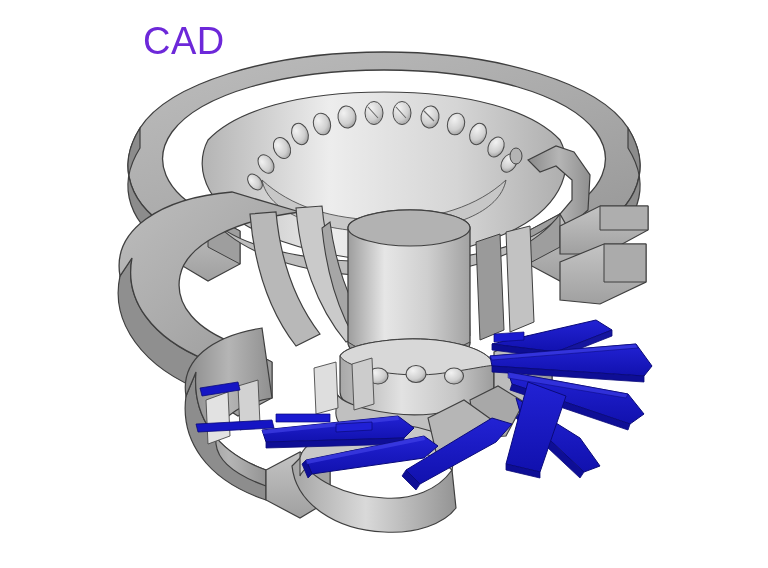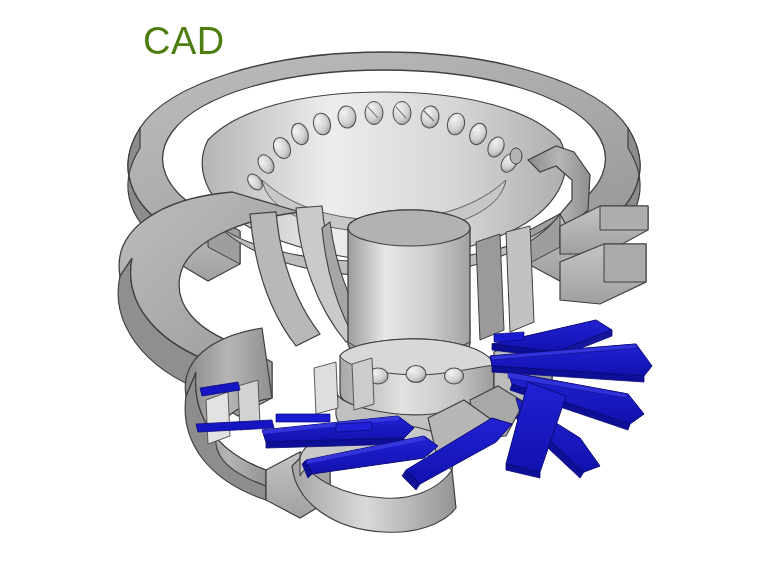--- a/index.html
+++ b/index.html
@@ -27,21 +27,21 @@
     width: 768px;
     height: 568px;
   }
   .label-cad {
     position: absolute;
     left: 143px;
     top: 22px;
     font-family: "Liberation Sans", sans-serif;
     font-size: 38px;
     font-weight: 400;
-    color: #4d7c0f;
+    color: #6d28d9;
     letter-spacing: 0.5px;
     line-height: 1;
     user-select: none;
   }
 </style>
 </head>
 <body>
 
 <div id="canvas-root">
 

